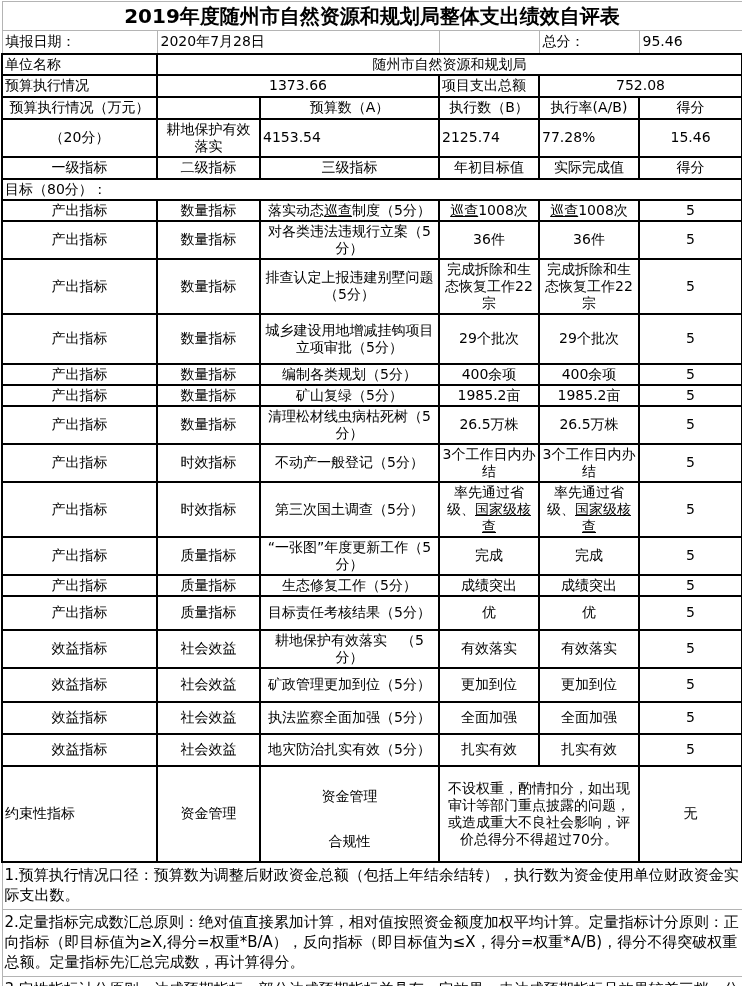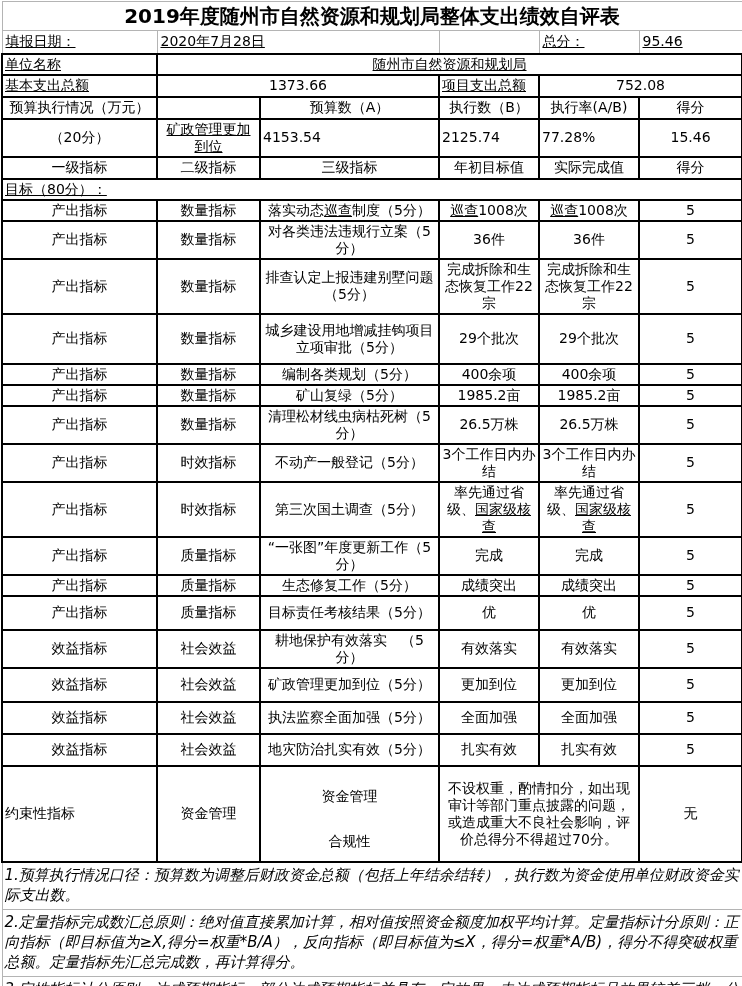--- a/index.html
+++ b/index.html
@@ -6,23 +6,23 @@
   body{font-family:"DejaVu Sans","Liberation Sans",sans-serif;color:#000;}
   .sheet{width:742px;}
   table{border-collapse:collapse;table-layout:fixed;width:740px;margin:1px 0 0 1px;
         font-size:14px;line-height:17px;border-bottom:6px solid #000;}
   td{overflow:hidden;word-break:break-all;}
   
   .thin td{border:1px solid #b4b4b4;padding:1px 3px;text-align:left;vertical-align:middle;}
   
   .thick td{border:2px solid #000;padding:1px 2px;text-align:center;vertical-align:middle;}
   .notes td{border:1px solid #b4b4b4;padding:2px 2px 4px 2px;text-align:left;
-            vertical-align:top;font-size:15px;line-height:20px;font-style:italic;}
+            vertical-align:top;font-size:15px;line-height:20px;}
   .title-cell{font-size:20px;font-weight:bold;text-align:center !important;line-height:22px;}
-  .und{text-decoration:underline;}
+  .und{}
   .ul{text-decoration:underline;}
   .left{text-align:left !important;}
   .right{text-align:right;}
   .goal-cell{text-align:left !important;}
   .c3stack{display:flex;flex-direction:column;align-items:center;
            justify-content:center;gap:28px;padding-top:10px;}
   .constraint-target{padding:2px 4px;}
 </style>
 </head>
 <body>
@@ -50,36 +50,36 @@
       <td class="und">95.46</td>
     </tr>
   </tbody>
 
   <tbody class="thick">
     <tr style="height:20px">
       <td class="left und">单位名称</td>
       <td colspan="5" class="und">随州市自然资源和规划局</td>
     </tr>
     <tr style="height:22px">
-      <td class="left und">基本支出总额</td>
+      <td class="left und">预算执行情况</td>
       <td colspan="2">1373.66</td>
       <td class="left und">项目支出总额</td>
       <td colspan="2">752.08</td>
     </tr>
     <tr style="height:22px">
       <td>预算执行情况（万元）</td>
       <td></td>
       <td>预算数（A）</td>
       <td>执行数（B）</td>
       <td>执行率(A/B)</td>
       <td>得分</td>
     </tr>
     <tr style="height:34px">
       <td>（20分）</td>
-      <td class="und">矿政管理更加到位</td>
+      <td class="und">耕地保护有效落实</td>
       <td class="left">4153.54</td>
       <td class="left">2125.74</td>
       <td class="left">77.28%</td>
       <td>15.46</td>
     </tr>
     <tr style="height:22px">
       <td>一级指标</td>
       <td>二级指标</td>
       <td>三级指标</td>
       <td>年初目标值</td>

